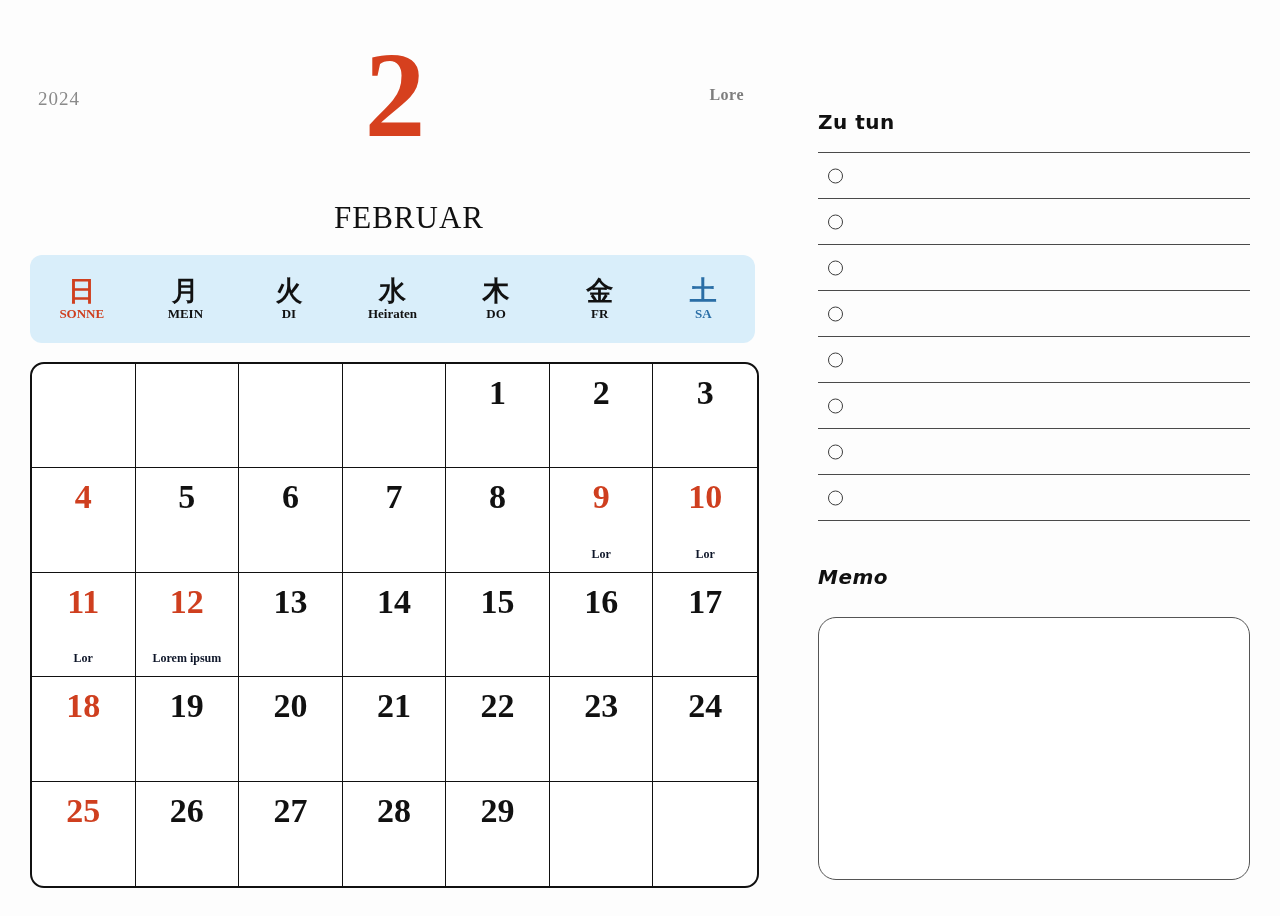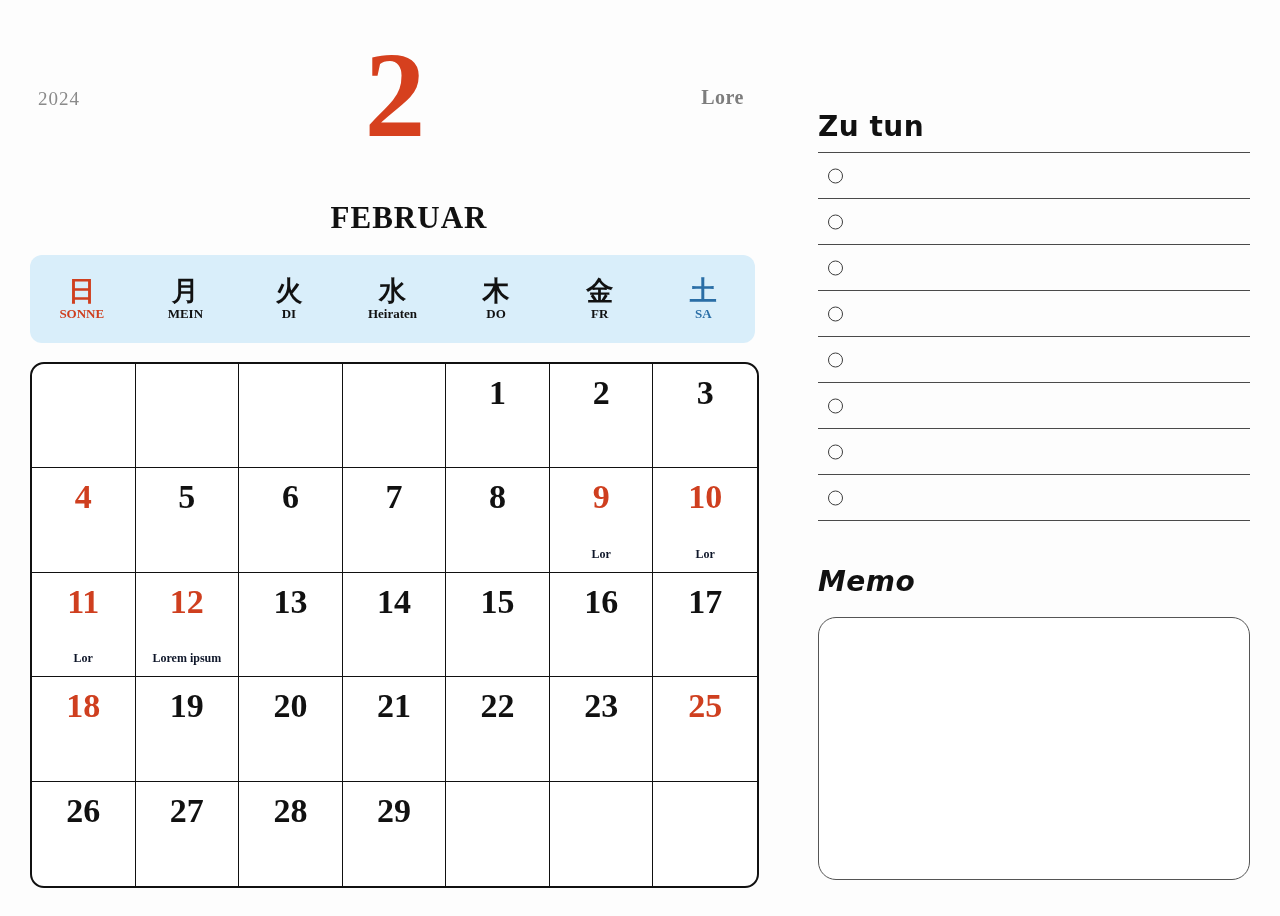--- a/index.html
+++ b/index.html
@@ -46,21 +46,21 @@
     font-size: 19px;
     color: #8a8a8a;
     letter-spacing: 1px;
   }
   .brand {
     position: absolute;
     right: 46px;
     top: 86px;
     font-family: "Liberation Serif", serif;
     font-weight: bold;
-    font-size: 20px;
+    font-size: 16px;
     color: #7d7d7d;
     letter-spacing: 0.5px;
   }
   .big-number {
     position: absolute;
     left: 0;
     right: 0;
     top: 34px;
     text-align: center;
     font-family: "Liberation Serif", serif;
@@ -69,21 +69,21 @@
     line-height: 1;
     color: #d6401e;
   }
   .month-name {
     position: absolute;
     left: 0;
     right: 0;
     top: 200px;
     text-align: center;
     font-family: "Liberation Serif", serif;
-    font-weight: bold;
+    font-weight: normal;
     font-size: 31px;
     letter-spacing: 1px;
     color: #111111;
     padding-left: 28px;
   }
 
   
   .weekday-bar {
     position: absolute;
     left: 30px;
@@ -162,21 +162,21 @@
     font-size: 12px;
     color: #0f172a;
     white-space: nowrap;
     overflow: hidden;
   }
 
   
   .side-title {
     font-family: "DejaVu Sans", sans-serif;
     font-weight: bold;
-    font-size: 28px;
+    font-size: 20px;
     color: #111;
     letter-spacing: 0.5px;
   }
   .todo-title {
     position: absolute;
     left: 18px;
     top: 110px;
   }
   .todo-list {
     position: absolute;
@@ -343,20 +343,23 @@
         </div>
         <div class="cell">
           <span class="daynum">21</span>
         </div>
         <div class="cell">
           <span class="daynum">22</span>
         </div>
         <div class="cell">
           <span class="daynum">23</span>
         </div>
+        <div class="cell">
+          <span class="daynum">24</span>
+        </div>
         <div class="cell holiday">
           <span class="daynum">25</span>
         </div>
         <div class="cell">
           <span class="daynum">26</span>
         </div>
         <div class="cell">
           <span class="daynum">27</span>
         </div>
         <div class="cell">

